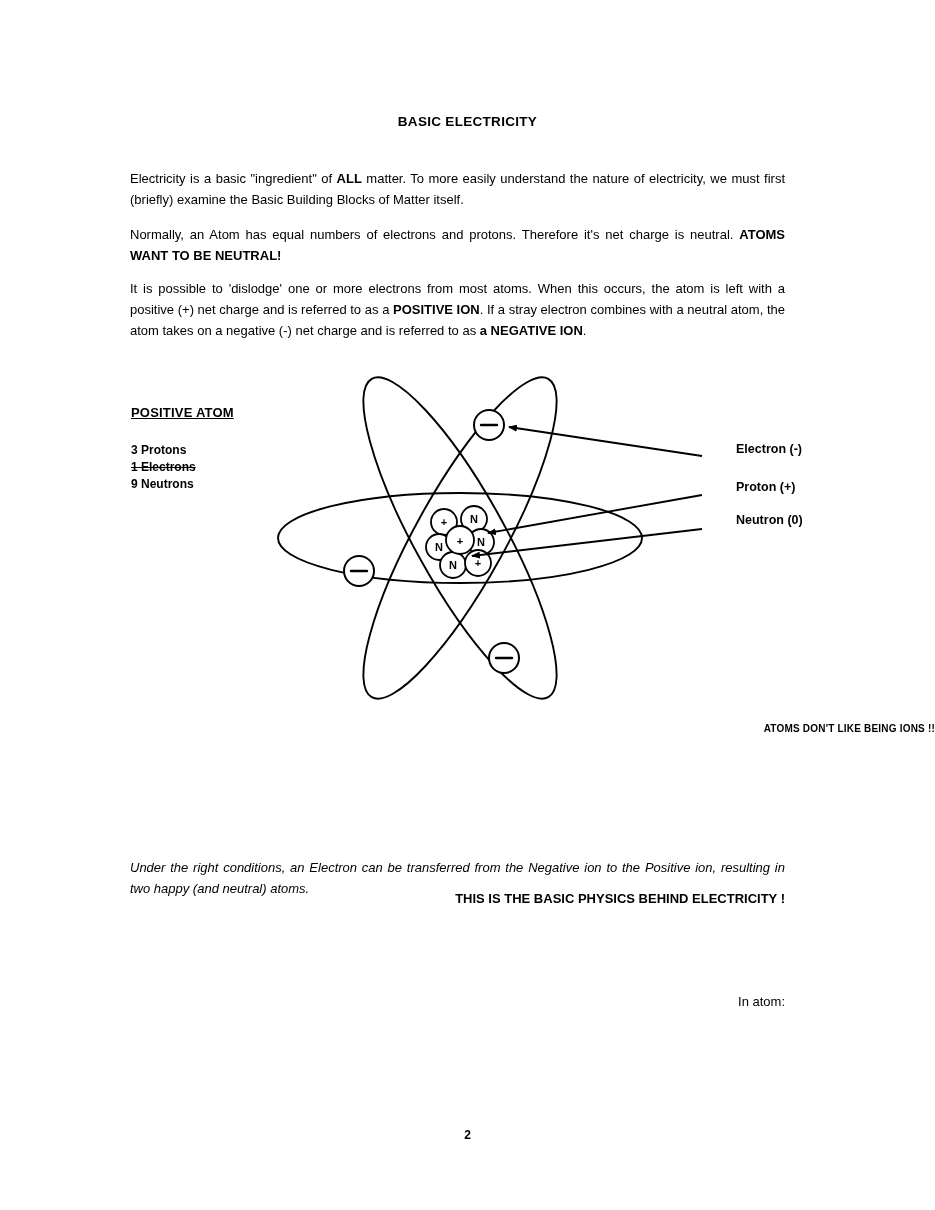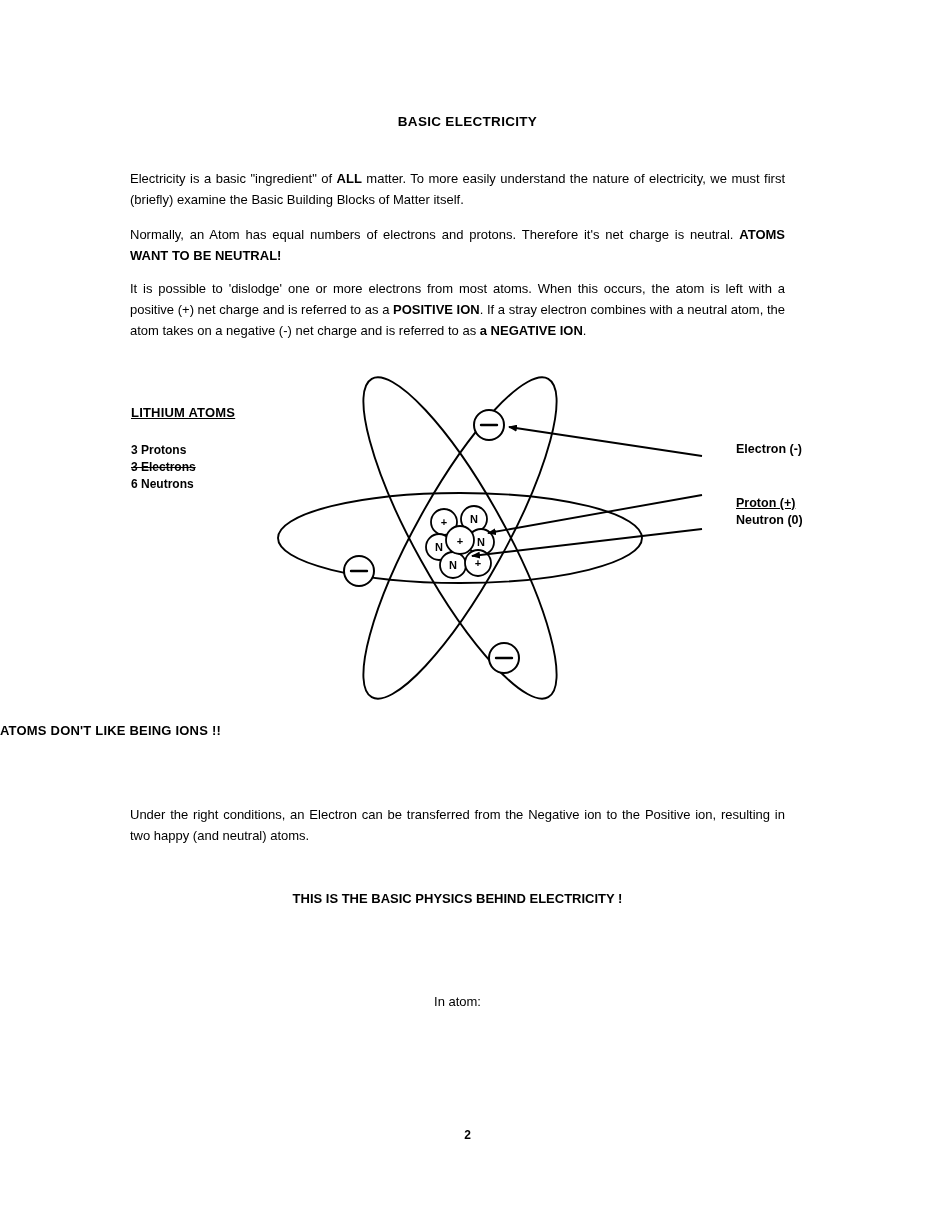--- a/index.html
+++ b/index.html
@@ -35,29 +35,29 @@
 
   
   .para {
     position: absolute;
     left: 130px;
     width: 655px;
     font-size: 13px;
     line-height: 21px;
     text-align: justify;
   }
-  .para.nojust { text-align: center; }
+  .para.nojust { text-align: right; }
   .para b { font-weight: bold; }
 
   .p1 { top: 168px; }
   .p2 { top: 224px; }
   .p3 { top: 278px; }
 
   .p4 { top: 779px; }
-  .p5 { top: 804px; }
+  .p5 { top: 857px; font-style: italic; }
   .p6 { top: 888px; font-weight: bold; }
   .p7 { top: 922px; }
   .p8 { top: 991px; }
   .p9 { top: 1031px; font-weight: bold; }
   .p9 .normal { font-weight: bold; }
   .p9 .usually { font-weight: normal; }
 
   
   .lithium-head {
     position: absolute;
@@ -82,41 +82,41 @@
 
   
   .callout {
     position: absolute;
     font-size: 12.5px;
     font-weight: bold;
     white-space: nowrap;
     padding-left: 36px;
   }
   .callout-electron { left: 700px; top: 442px; }
-  .callout-proton   { left: 700px; top: 496px; text-decoration: underline; }
+  .callout-proton   { left: 700px; top: 480px; }
   .callout-neutron  { left: 700px; top: 513px; }
 
   
   .atom-figure {
     position: absolute;
     left: 250px;
     top: 355px;
     width: 460px;
     height: 360px;
   }
   .atom-figure svg { display: block; }
 
   
   .figure-caption {
     position: absolute;
     left: 0;
     top: 723px;
     width: 935px;
-    text-align: left;
-    font-size: 13px;
+    text-align: right;
+    font-size: 10px;
     font-weight: bold;
     letter-spacing: 0.2px;
   }
 
   
   .page-number {
     position: absolute;
     left: 0;
     top: 1128px;
     width: 935px;
@@ -137,26 +137,26 @@
   </div>
 
   <div class="para p3">
     <span>It is possible to 'dislodge' one or more electrons from most atoms.  When this occurs, the atom is left with a positive (+) net charge and is referred to as a </span><b>POSITIVE ION</b><span>.  If a stray electron combines with a neutral atom, the atom takes on a negative (-) net charge and is referred to as </span><b>a NEGATIVE ION</b><span>.</span>
   </div>
 
   <div class="para p2">
     <span>Normally, an Atom has equal numbers of electrons and protons.  Therefore it's net charge is neutral.  </span><b>ATOMS WANT TO BE NEUTRAL!</b>
   </div>
 
-  <div class="lithium-head">LITHIUM ATOMS</div>
+  <div class="lithium-head">POSITIVE ATOM</div>
 
   <div class="lithium-list">
     <div>3 Protons</div>
-    <div class="struck">3 Electrons</div>
-    <div>6 Neutrons</div>
+    <div class="struck">1 Electrons</div>
+    <div>9 Neutrons</div>
   </div>
 
   <div class="callout callout-electron">Electron (-)</div>
   <div class="callout callout-proton">Proton (+)</div>
   <div class="callout callout-neutron">Neutron (0)</div>
 
   <div class="atom-figure">
     <svg width="460" height="360" viewBox="0 0 460 360">
       <g fill="none" stroke="#000000" stroke-width="1.9">
 

